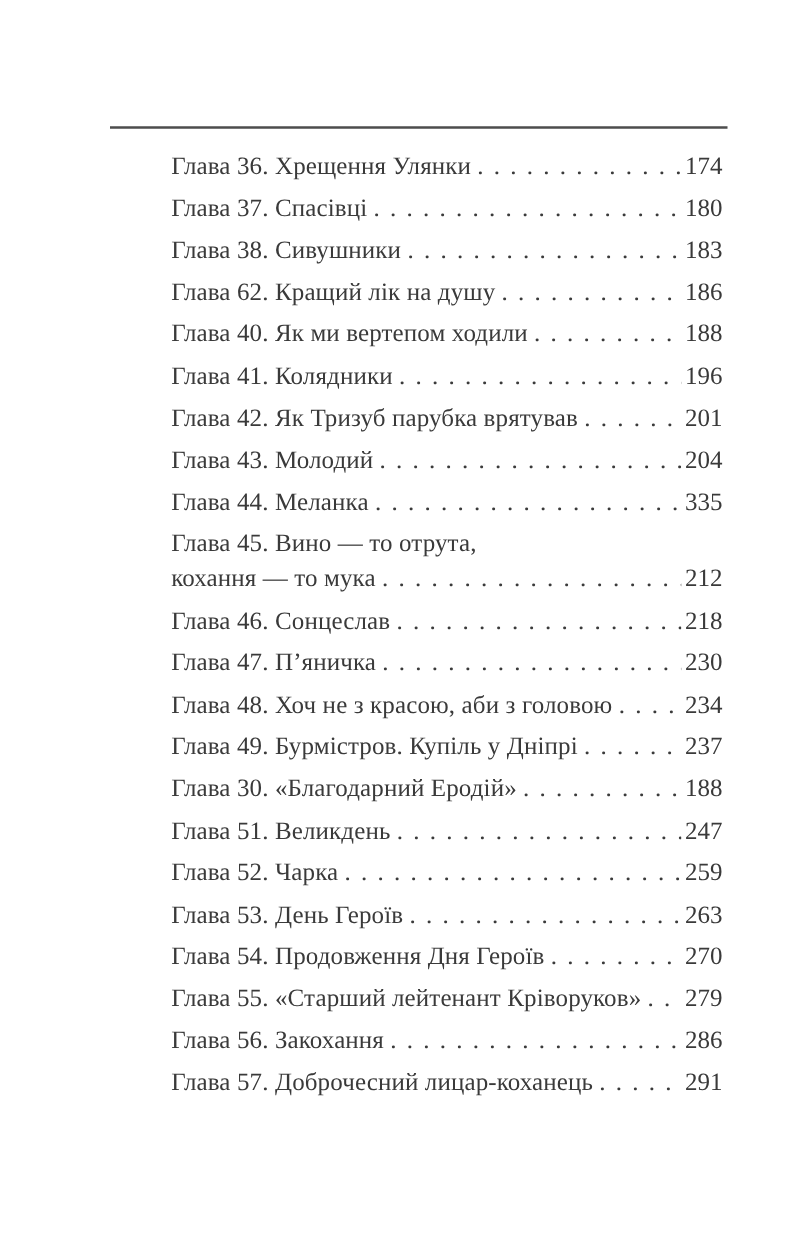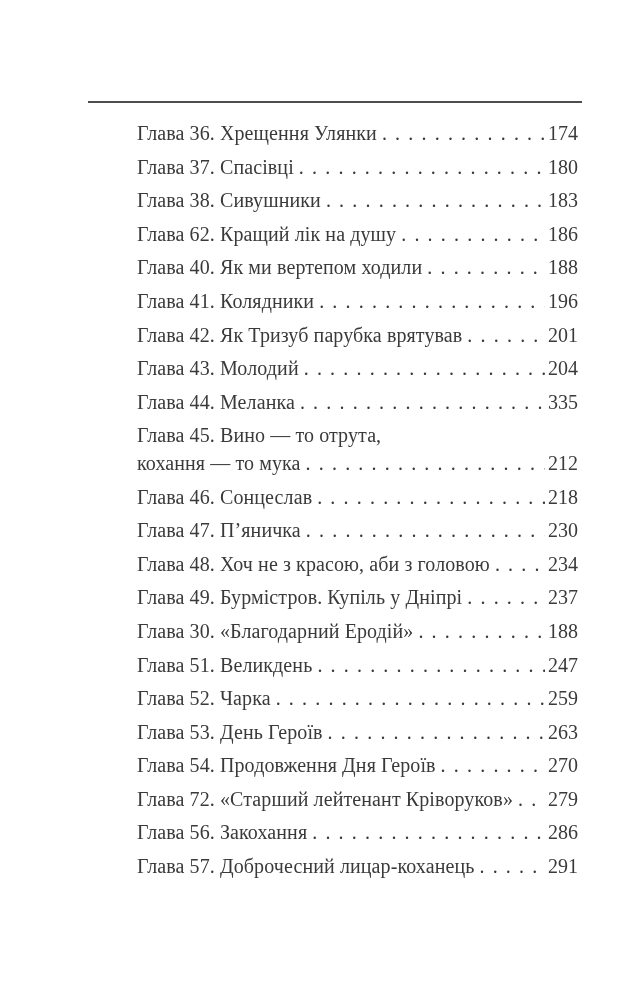--- a/index.html
+++ b/index.html
@@ -200,21 +200,21 @@
       </div>
       <div class="toc-entry">
         <div class="entry-line">
           <span class="chapter-title">Глава 54. Продовження Дня Героїв</span>
           <span class="dot-leader"></span>
           <span class="page-num">270</span>
         </div>
       </div>
       <div class="toc-entry">
         <div class="entry-line">
-          <span class="chapter-title">Глава 72. «Старший лейтенант Кріворуков»</span>
+          <span class="chapter-title">Глава 55. «Старший лейтенант Кріворуков»</span>
           <span class="dot-leader"></span>
           <span class="page-num">279</span>
         </div>
       </div>
       <div class="toc-entry">
         <div class="entry-line">
           <span class="chapter-title">Глава 56. Закохання</span>
           <span class="dot-leader"></span>
           <span class="page-num">286</span>
         </div>

